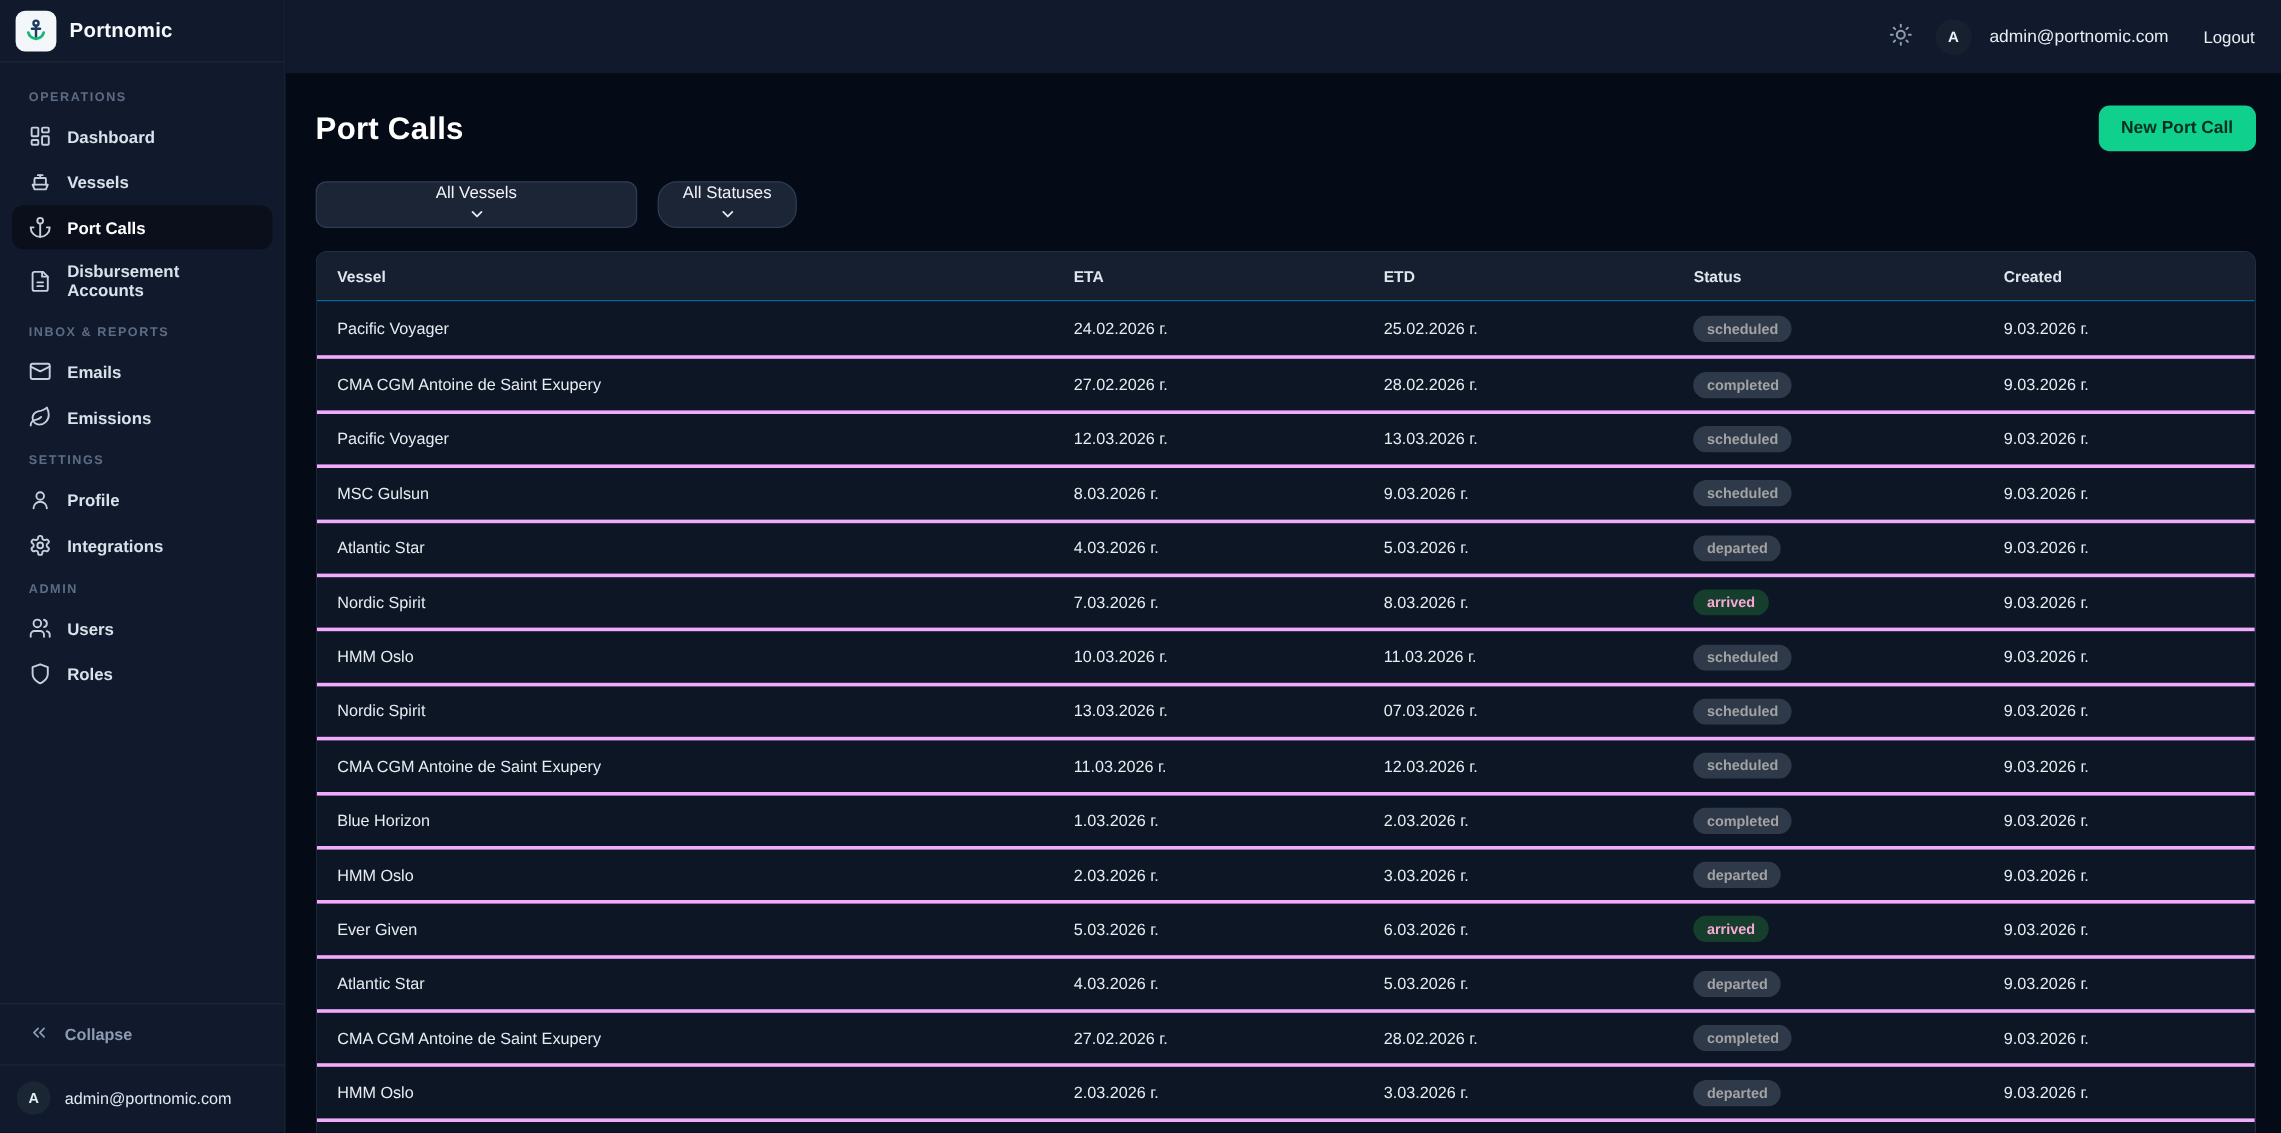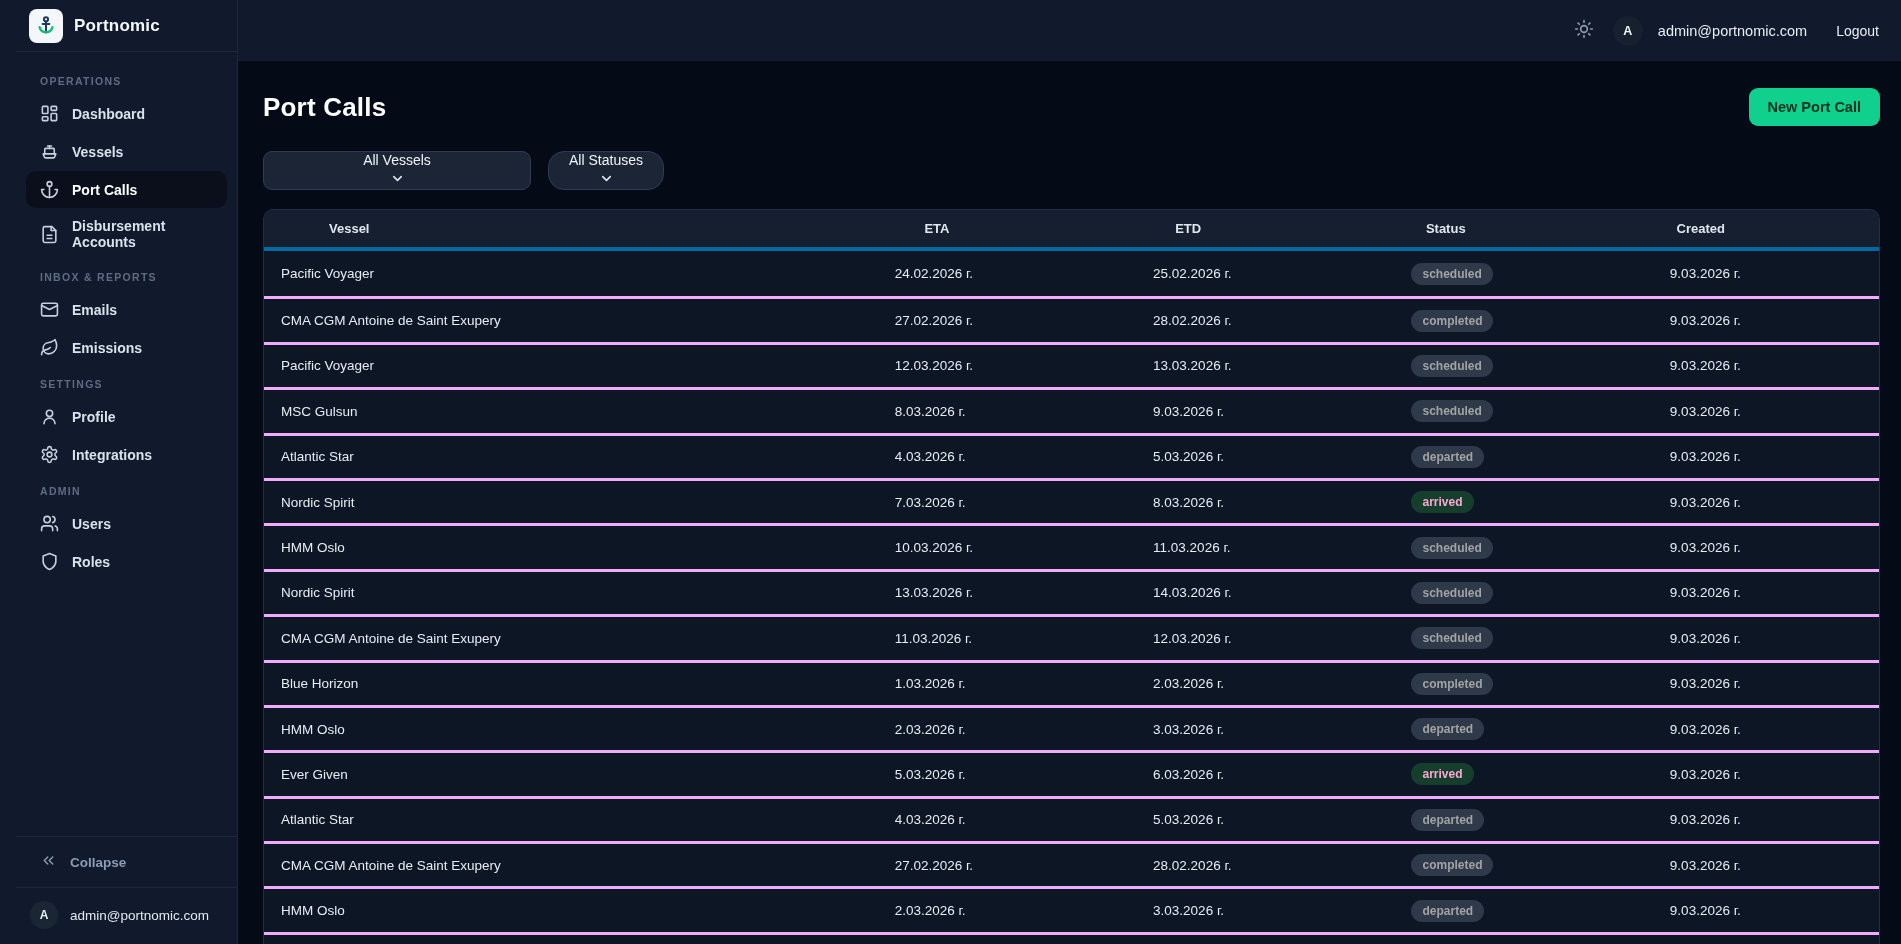--- a/index.html
+++ b/index.html
@@ -7,21 +7,21 @@
     width: 1901px; height: 944px; overflow: hidden;
     background: #040a16;
     font-family: "Liberation Sans", sans-serif;
   }
   .app { display: flex; width: 100%; height: 100%; }
 
   
   .sidebar {
     width: 238px; min-width: 238px; height: 100%;
     background: #101a2c; border-right: 1px solid #1d2739;
-    display: flex; flex-direction: column; padding-left: 16px;
+    display: flex; flex-direction: column;
   }
   .side-brand {
     height: 52px; display: flex; align-items: center; gap: 11px;
     padding: 0 13px; border-bottom: 1px solid #1d2739;
   }
   .logo-box {
     width: 34px; height: 34px; background: #f4f7fa; border-radius: 8px;
     display: flex; align-items: center; justify-content: center; flex: none;
   }
   .logo-box svg { width: 24px; height: 24px; }
@@ -95,22 +95,21 @@
   .sel-status { width: 116px; border-radius: 16px; }
 
   
   .table {
     border: 1px solid #232e41; border-bottom: none;
     border-radius: 10px 10px 0 0; overflow: hidden; background: #0d1625;
   }
   .thead {
     display: flex; align-items: center; height: 41px;
     background: #161f2f; color: #dfe6ee; font-size: 13px; font-weight: 700;
-    border-bottom: 4px solid #0369a1;
-    padding-left: 48px;
+    border-bottom: 1px solid #0369a1;
   }
   .trow {
     display: flex; align-items: center; height: 45.4px;
     color: #e7ecf2; font-size: 13.5px; cursor: pointer;
   }
   .trow + .trow { border-top: 3px solid #f0abfc; }
   .cell { padding-left: 17px; overflow: hidden; white-space: nowrap; }
   .c0 { width: 38%; }
   .c1 { width: 16%; }
   .c2 { width: 16%; }
@@ -365,21 +364,21 @@
             <div class="trow">
               <div class="cell c0">HMM Oslo</div>
               <div class="cell c1">10.03.2026 г.</div>
               <div class="cell c2">11.03.2026 г.</div>
               <div class="cell c3"><span class="badge scheduled">scheduled</span></div>
               <div class="cell c4">9.03.2026 г.</div>
             </div>
             <div class="trow">
               <div class="cell c0">Nordic Spirit</div>
               <div class="cell c1">13.03.2026 г.</div>
-              <div class="cell c2">14.03.2026 г.</div>
+              <div class="cell c2">07.03.2026 г.</div>
               <div class="cell c3"><span class="badge scheduled">scheduled</span></div>
               <div class="cell c4">9.03.2026 г.</div>
             </div>
             <div class="trow">
               <div class="cell c0">CMA CGM Antoine de Saint Exupery</div>
               <div class="cell c1">11.03.2026 г.</div>
               <div class="cell c2">12.03.2026 г.</div>
               <div class="cell c3"><span class="badge scheduled">scheduled</span></div>
               <div class="cell c4">9.03.2026 г.</div>
             </div>

